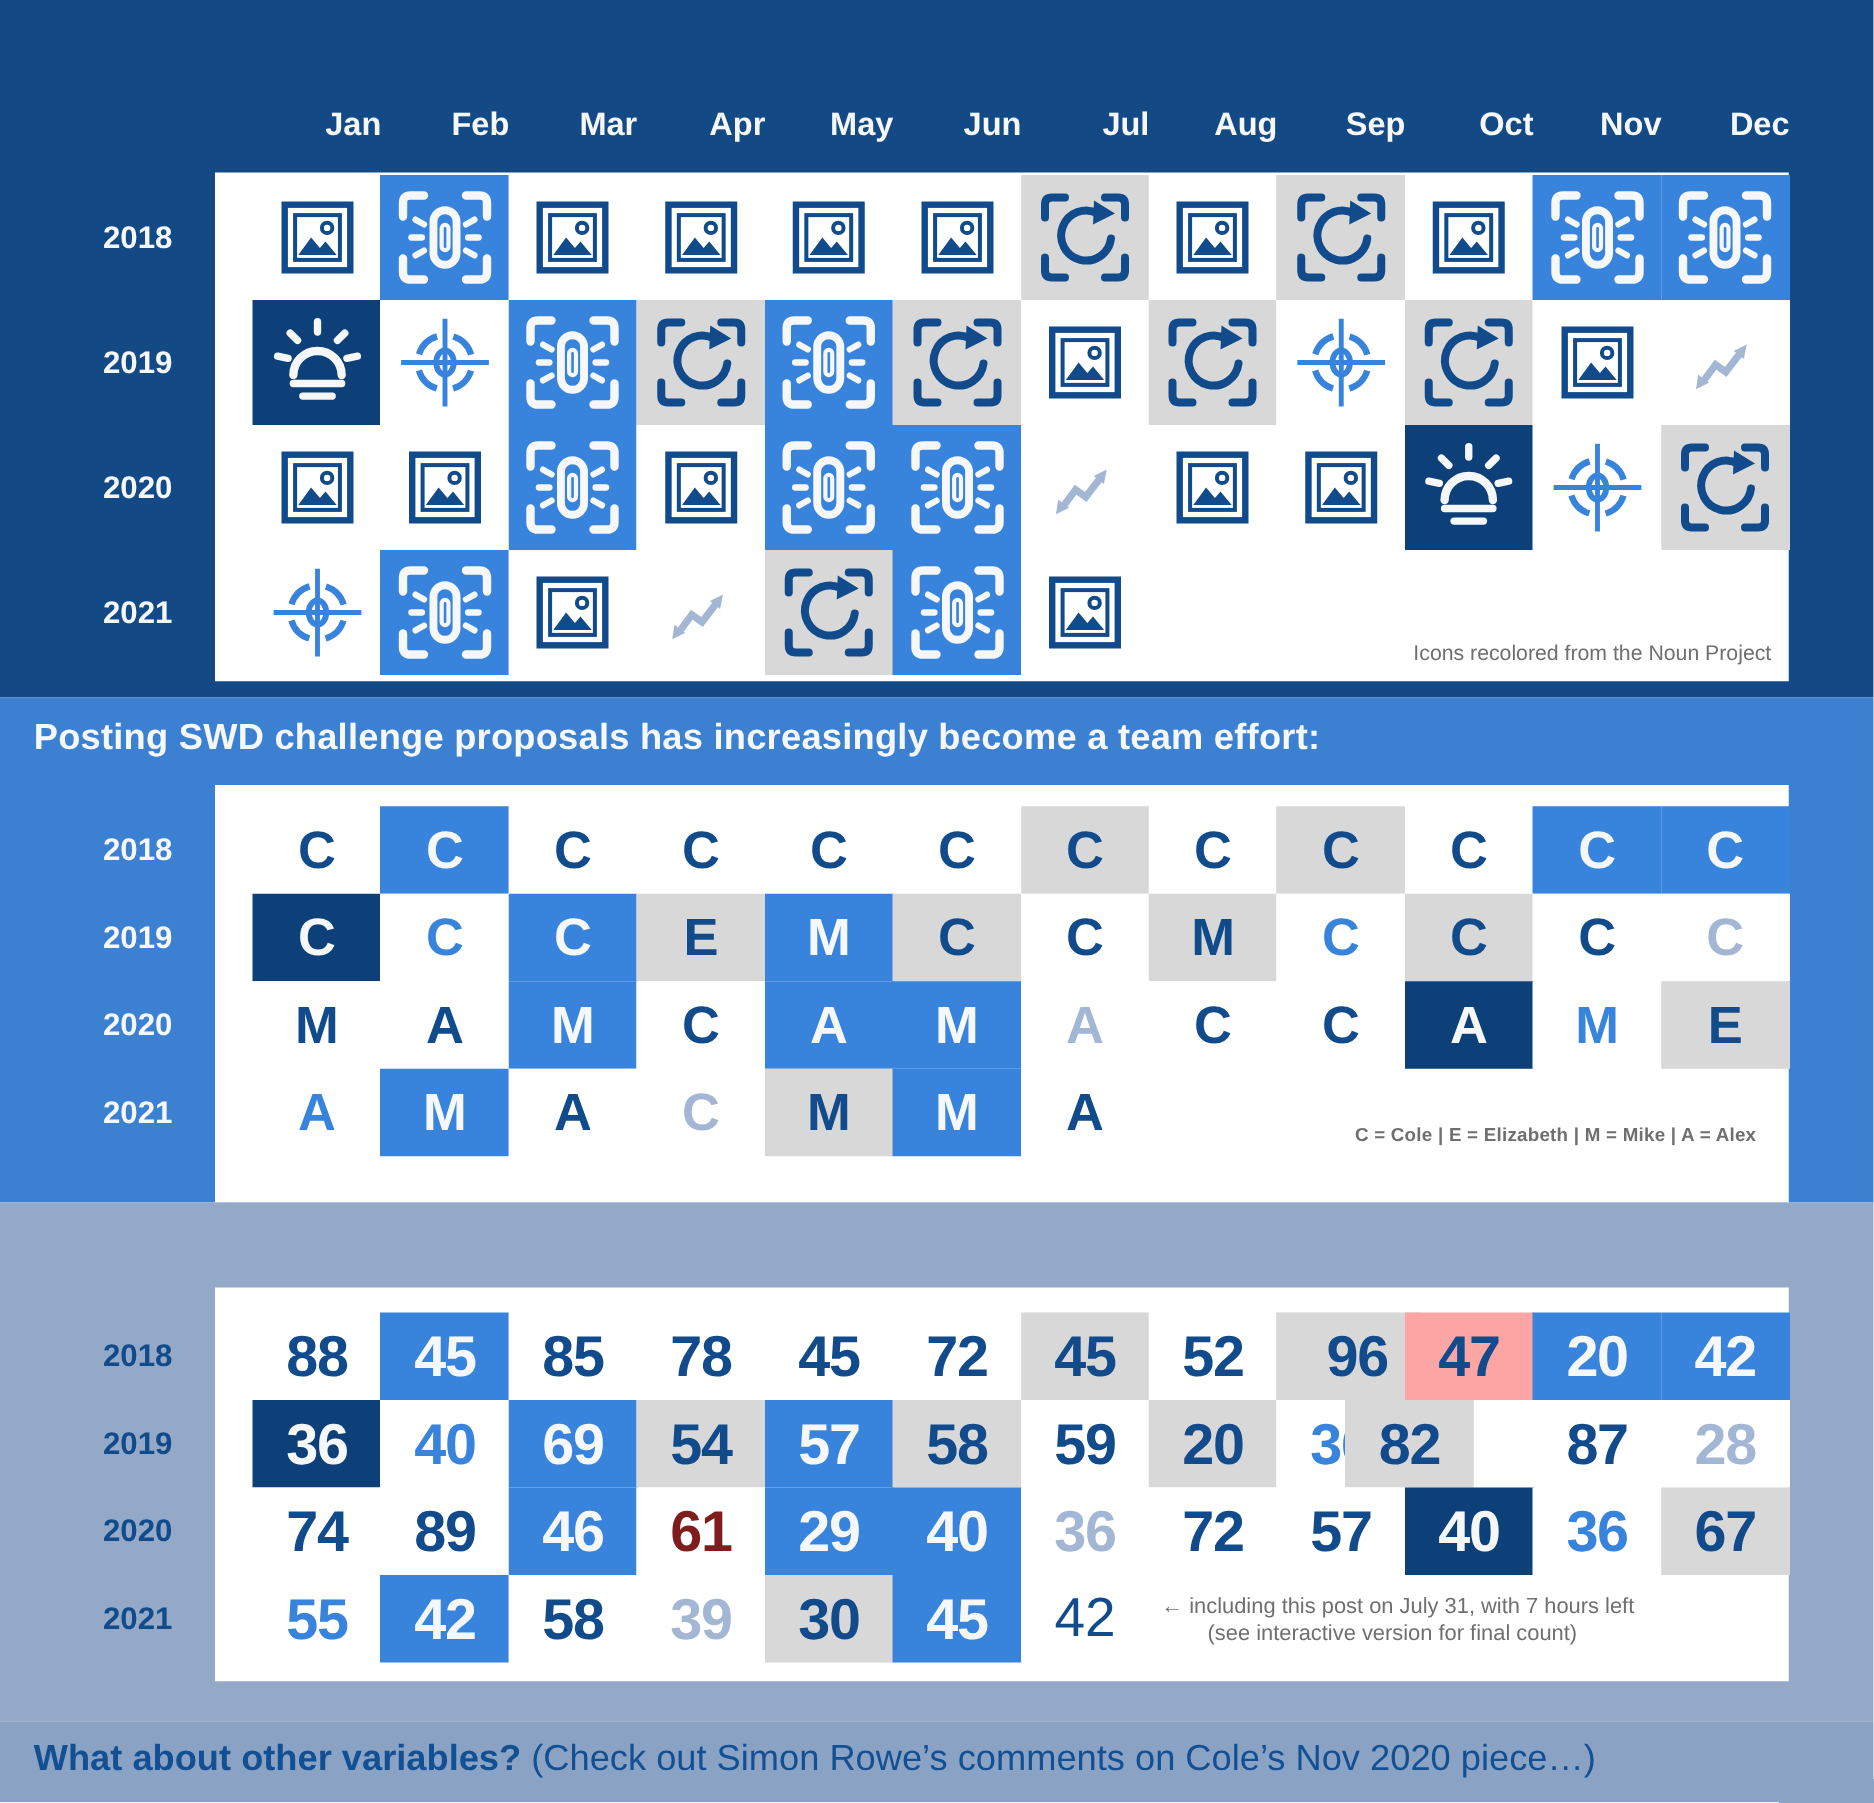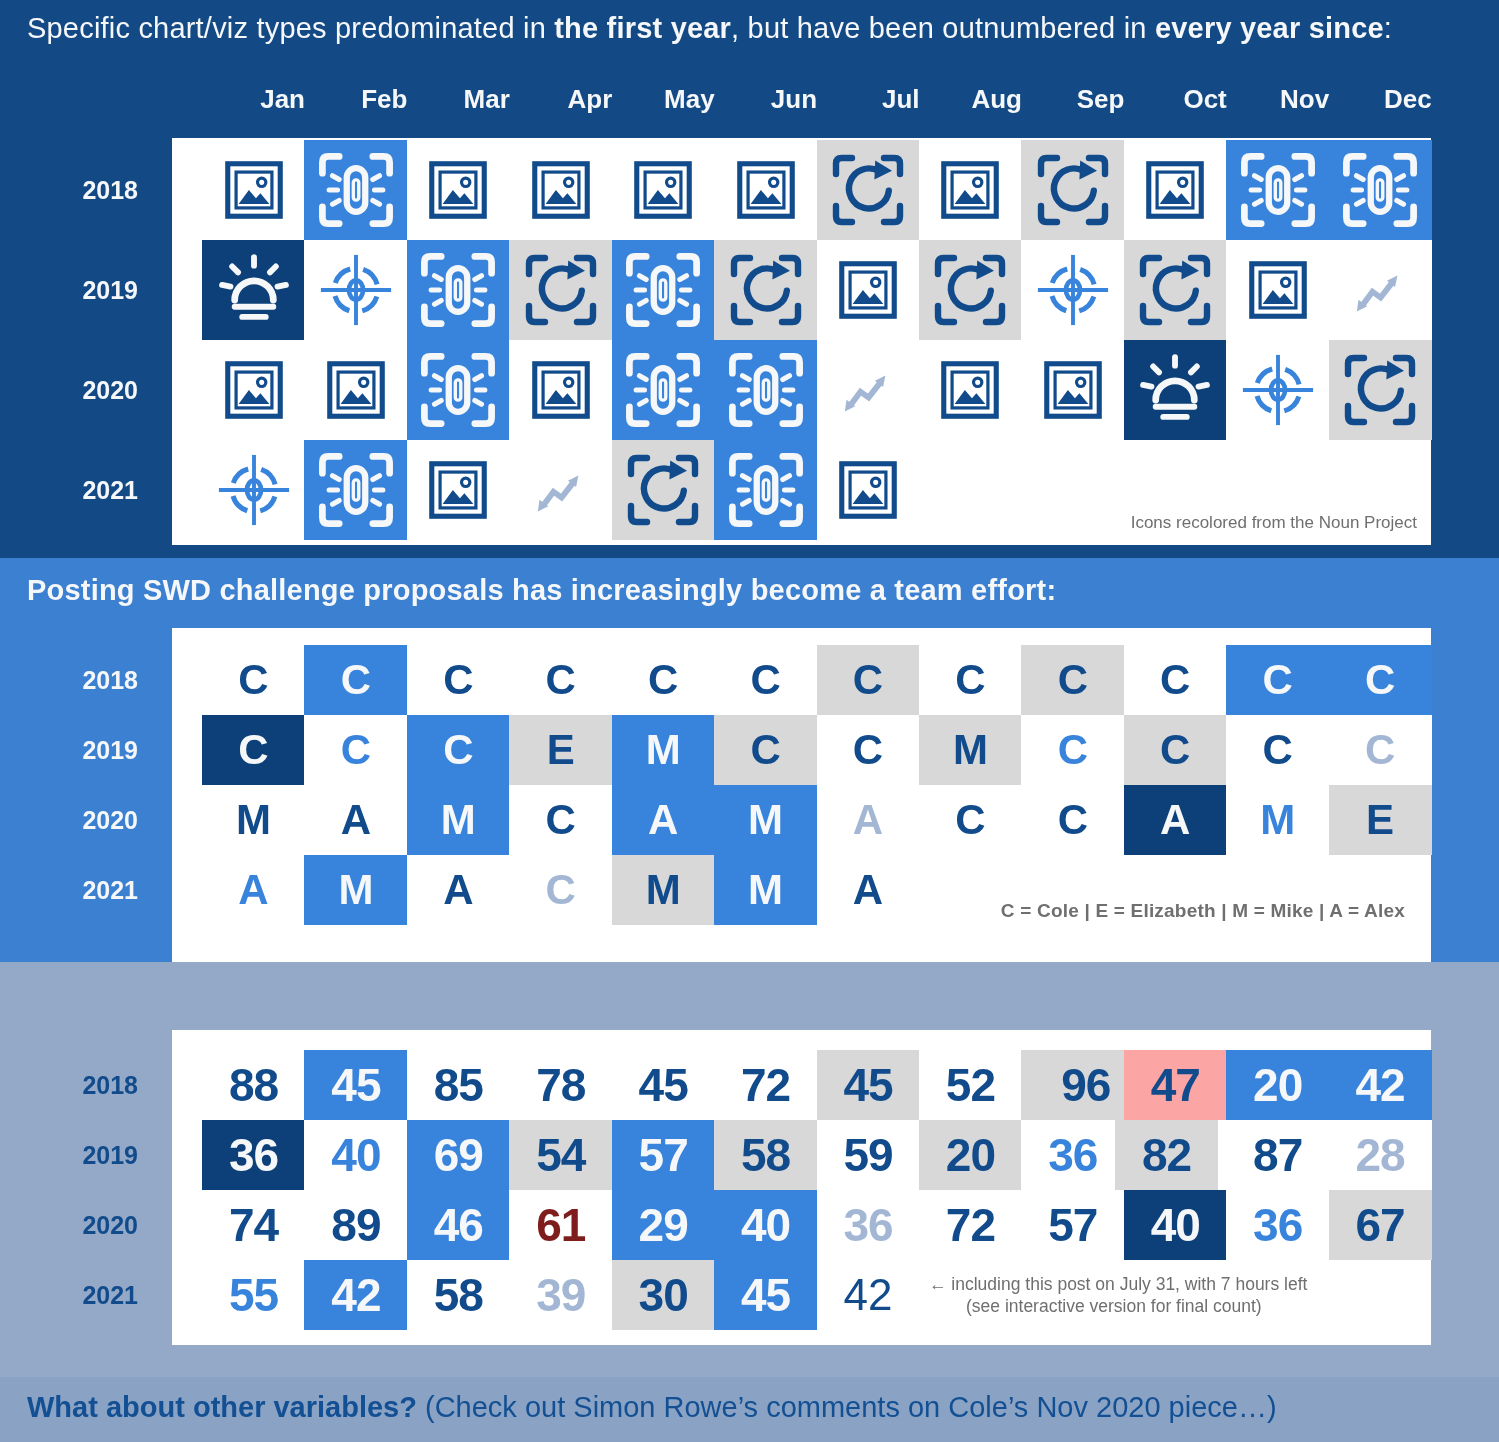--- a/index.html
+++ b/index.html
@@ -25,36 +25,35 @@
   #panel-1{top:138px;height:407px;}
   #panel-2{top:70px;height:334px;}
   #panel-3{top:68px;height:315px;}
   .cell{position:absolute;display:flex;align-items:center;justify-content:center;text-align:center;}
   .letter{font-size:42px;font-weight:700;}
   .number{font-size:46px;font-weight:700;letter-spacing:-1px;}
   .number.light{font-weight:400;font-size:44px;letter-spacing:0;}
   .icon-wrap{display:flex;align-items:center;justify-content:center;}
   .credit{position:absolute;right:14px;bottom:12px;color:var(--ink-gray);font-size:17px;}
   .legend{position:absolute;right:26px;top:272px;color:var(--ink-gray);
-          font-size:19px;font-weight:700;letter-spacing:.2px;}
+          font-size:15px;font-weight:700;letter-spacing:.2px;}
   .annotation{position:absolute;left:757px;top:243px;color:var(--ink-gray);
               font-size:17.5px;line-height:22px;}
   .annotation .line2{padding-left:37px;}
   .cursor{position:absolute;left:424px;top:224px;width:13px;height:18px;background:#101010;
           clip-path:polygon(0 0,100% 55%,25% 100%);}
   .footer-text{position:absolute;left:27px;top:14px;font-size:29px;color:var(--title-dark);white-space:nowrap;}
   .footer-text b{font-weight:700;}
 </style>
 </head>
 <body>
 
 <div id="stage">
 
   <div class="section" id="section-1">
-    <div class="title" id="title-1"><span>Specific chart/viz types predominated in </span><b>the first year</b><span>, but have been outnumbered in </span><b>every year since</b><span>:</span></div>
     <div class="panel" id="panel-1">
       <div class="credit">Icons recolored from the Noun Project</div>
     <div class="cell" style="left: 30px; top: 2px; width: 103.02px; height: 100px; background: rgb(255, 255, 255);">
           <div class="icon-wrap" style="color: rgb(17, 75, 140);">
             <svg viewBox="0 0 100 100" width="64" height="64" aria-hidden="true">
               <rect x="9" y="9" width="82" height="82" fill="none" stroke="currentColor" stroke-width="8"></rect>
               <rect x="22" y="22" width="56" height="56" fill="none" stroke="currentColor" stroke-width="5"></rect>
               <circle cx="62" cy="38" r="6.5" fill="none" stroke="currentColor" stroke-width="5"></circle>
               <path d="M26 72 L42 50 L53 63 L60 55 L74 72 Z" fill="currentColor"></path>
             </svg>
@@ -657,21 +656,21 @@
         <div class="cell number" style="left: 1156.62px; top: 20px; width: 103.02px; height: 70px; background: rgb(56, 132, 220); color: rgb(245, 247, 249);">42</div>
         <div class="cell number" style="left: 30px; top: 90px; width: 103.02px; height: 70px; background: rgb(13, 64, 120); color: rgb(245, 247, 249);">36</div>
         <div class="cell number" style="left: 132.42px; top: 90px; width: 103.02px; height: 70px; background: rgb(255, 255, 255); color: rgb(56, 132, 220);">40</div>
         <div class="cell number" style="left: 234.84px; top: 90px; width: 103.02px; height: 70px; background: rgb(56, 132, 220); color: rgb(245, 247, 249);">69</div>
         <div class="cell number" style="left: 337.26px; top: 90px; width: 103.02px; height: 70px; background: rgb(216, 216, 216); color: rgb(17, 75, 140);">54</div>
         <div class="cell number" style="left: 439.68px; top: 90px; width: 103.02px; height: 70px; background: rgb(56, 132, 220); color: rgb(245, 247, 249);">57</div>
         <div class="cell number" style="left: 542.1px; top: 90px; width: 103.02px; height: 70px; background: rgb(216, 216, 216); color: rgb(17, 75, 140);">58</div>
         <div class="cell number" style="left: 644.52px; top: 90px; width: 103.02px; height: 70px; background: rgb(255, 255, 255); color: rgb(17, 75, 140);">59</div>
         <div class="cell number" style="left: 746.94px; top: 90px; width: 103.02px; height: 70px; background: rgb(216, 216, 216); color: rgb(17, 75, 140);">20</div>
         <div class="cell number" style="left: 849.36px; top: 90px; width: 103.02px; height: 70px; background: rgb(255, 255, 255); color: rgb(56, 132, 220);">36</div>
-        <div class="cell number" style="left: 943px; top: 90px; width: 103.02px; height: 70px; background: rgb(216, 216, 216); color: rgb(17, 75, 140);">82</div>
+        <div class="cell number" style="left: 904px; top: 90px; width: 103.02px; height: 70px; background: rgb(216, 216, 216); color: rgb(17, 75, 140);">82</div>
         <div class="cell number" style="left: 1054.2px; top: 90px; width: 103.02px; height: 70px; background: rgb(255, 255, 255); color: rgb(17, 75, 140);">87</div>
         <div class="cell number" style="left: 1156.62px; top: 90px; width: 103.02px; height: 70px; background: rgb(255, 255, 255); color: rgb(163, 183, 212);">28</div>
         <div class="cell number" style="left: 30px; top: 160px; width: 103.02px; height: 70px; background: rgb(255, 255, 255); color: rgb(17, 75, 140);">74</div>
         <div class="cell number" style="left: 132.42px; top: 160px; width: 103.02px; height: 70px; background: rgb(255, 255, 255); color: rgb(17, 75, 140);">89</div>
         <div class="cell number" style="left: 234.84px; top: 160px; width: 103.02px; height: 70px; background: rgb(56, 132, 220); color: rgb(245, 247, 249);">46</div>
         <div class="cell number" style="left: 337.26px; top: 160px; width: 103.02px; height: 70px; background: rgb(255, 255, 255); color: #7f1d1d;">61</div>
         <div class="cell number" style="left: 439.68px; top: 160px; width: 103.02px; height: 70px; background: rgb(56, 132, 220); color: rgb(245, 247, 249);">29</div>
         <div class="cell number" style="left: 542.1px; top: 160px; width: 103.02px; height: 70px; background: rgb(56, 132, 220); color: rgb(245, 247, 249);">40</div>
         <div class="cell number" style="left: 644.52px; top: 160px; width: 103.02px; height: 70px; background: rgb(255, 255, 255); color: rgb(163, 183, 212);">36</div>
         <div class="cell number" style="left: 746.94px; top: 160px; width: 103.02px; height: 70px; background: rgb(255, 255, 255); color: rgb(17, 75, 140);">72</div>

